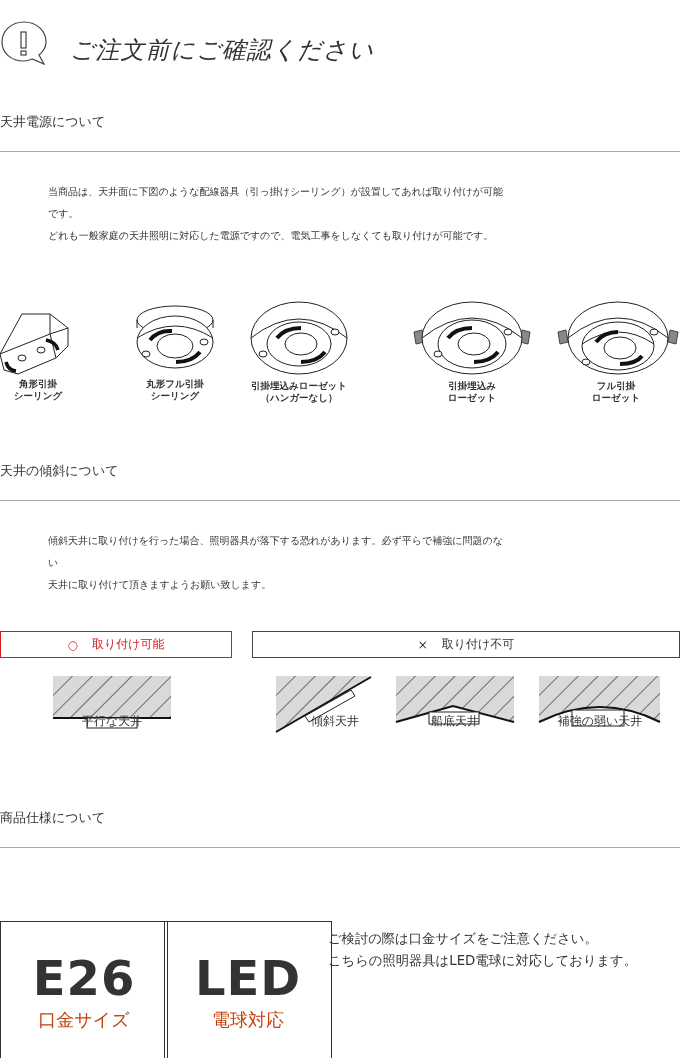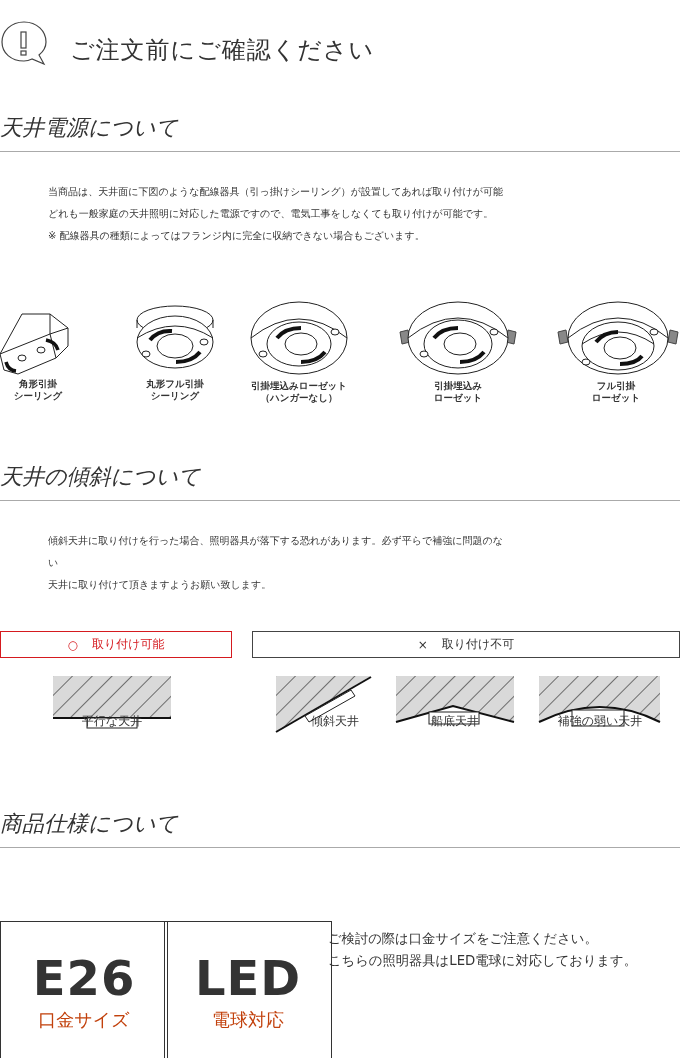--- a/index.html
+++ b/index.html
@@ -1,25 +1,25 @@
 <!DOCTYPE html>
 <html><head>
 <meta charset="utf-8">
 <style>
   * { box-sizing: border-box; margin: 0; padding: 0; }
   html, body { width: 680px; height: 1058px; background: #fff; overflow: hidden; }
   body { font-family: "DejaVu Sans", "Liberation Sans", sans-serif; color: #333; position: relative; }
 
   
-  .page-header { position: absolute; left: 0; top: 12px; width: 680px; height: 58px; }
+  .page-header { position: absolute; left: 0; top: 12px; width: 680px; height: 58px; font-style: italic; }
   .bubble { position: absolute; left: 0; top: 8px; width: 50px; height: 52px; }
   .page-title { position: absolute; left: 70px; top: 22px; font-size: 24px; color: #333; letter-spacing: 1px; font-weight: 300; }
 
   
-  .sec-title { position: absolute; left: 0; font-size: 22px; color: #333; font-style: italic; }
+  .sec-title { position: absolute; left: 0; font-size: 13px; color: #333; }
   .sec-rule { position: absolute; left: 0; width: 680px; height: 1px; background: #aaa; }
 
   .para { position: absolute; left: 0; width: 680px; font-size: 10px; line-height: 22px; color: #333; padding-left: 48px; }
   .para p { white-space: nowrap; }
 
   
   .fixture { position: absolute; top: 298px; width: 120px; text-align: center; }
   .fixture svg { display: block; margin: 0 auto; }
   .fixture-label { font-size: 9.5px; line-height: 12px; color: #333; text-align: center; font-weight: bold; }
 
@@ -46,22 +46,22 @@
     <rect x="21" y="31" width="5" height="4" fill="none" stroke="#444" stroke-width="1.2"></rect>
   </svg>
   <div class="page-title">ご注文前にご確認ください</div>
 </div>
 
 <div class="sec-title" style="top:113px">天井電源について</div>
 <div class="sec-rule" style="top:151px"></div>
 
 <div class="para" style="top:181px">
   <p>当商品は、天井面に下図のような配線器具（引っ掛けシーリング）が設置してあれば取り付けが可能</p>
+  <p>です。</p>
   <p>どれも一般家庭の天井照明に対応した電源ですので、電気工事をしなくても取り付けが可能です。</p>
-  <p>※ 配線器具の種類によってはフランジ内に完全に収納できない場合もございます。</p>
 </div>
 
 <div class="fixture" style="left:-22px">
   <svg width="80" height="80" viewBox="0 0 80 80">
     <path d="M24 16 L52 16 L70 30 L70 48 L58 60 L20 76 L6 72 L2 56 Z" fill="#fff" stroke="#222" stroke-width="1"></path>
     <path d="M2 56 L52 36 L70 30" fill="none" stroke="#222" stroke-width="1"></path>
     <path d="M52 16 L52 36" fill="none" stroke="#222" stroke-width="1"></path>
     <path d="M52 36 L58 60" fill="none" stroke="#222" stroke-width="1"></path>
     <ellipse cx="24" cy="60" rx="4" ry="3" fill="none" stroke="#222"></ellipse>
     <ellipse cx="43" cy="52" rx="4" ry="3" fill="none" stroke="#222"></ellipse>
@@ -103,21 +103,21 @@
     <path d="M52 64 Q68 64 76 54" stroke="#111" stroke-width="4" fill="none"></path>
     <ellipse cx="14" cy="56" rx="4" ry="3" fill="#fff" stroke="#222"></ellipse>
     <ellipse cx="86" cy="34" rx="4" ry="3" fill="#fff" stroke="#222"></ellipse>
   </svg>
   <div class="fixture-label">
     <div>引掛埋込みローゼット</div>
     <div>（ハンガーなし）</div>
   </div>
 </div>
 
-<div class="fixture" style="left:398px">
+<div class="fixture" style="left:412px">
   <svg width="120" height="82" viewBox="0 0 120 82">
     <path d="M2 34 L10 32 L12 44 L4 46 Z" fill="#888" stroke="#444"></path>
     <path d="M118 34 L110 32 L108 44 L116 46 Z" fill="#888" stroke="#444"></path>
     <ellipse cx="60" cy="40" rx="50" ry="36" fill="#fff" stroke="#222"></ellipse>
     <path d="M10 40 Q60 0 110 40" fill="none" stroke="#222"></path>
     <ellipse cx="60" cy="46" rx="34" ry="24" fill="none" stroke="#222"></ellipse>
     <ellipse cx="62" cy="46" rx="16" ry="11" fill="none" stroke="#222"></ellipse>
     <path d="M36 40 Q44 30 60 30" stroke="#111" stroke-width="4" fill="none"></path>
     <path d="M62 64 Q78 64 86 54" stroke="#111" stroke-width="4" fill="none"></path>
     <ellipse cx="26" cy="56" rx="4" ry="3" fill="#fff" stroke="#222"></ellipse>

